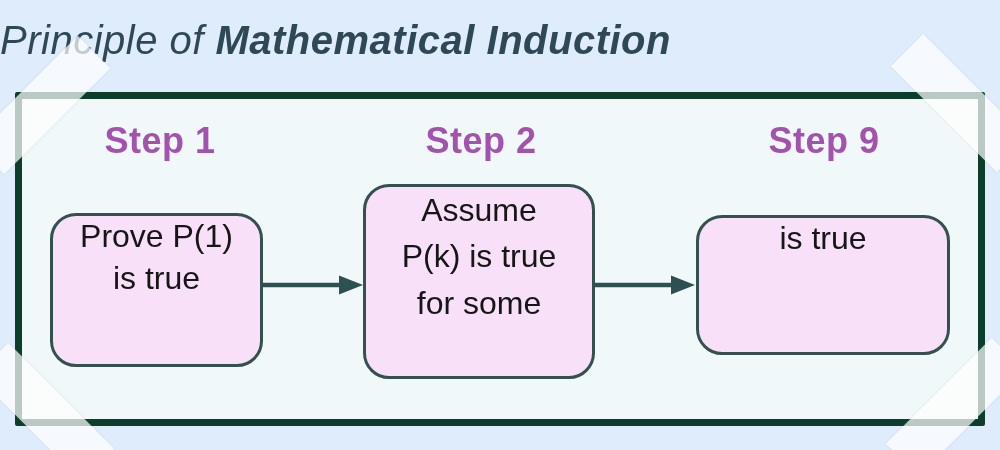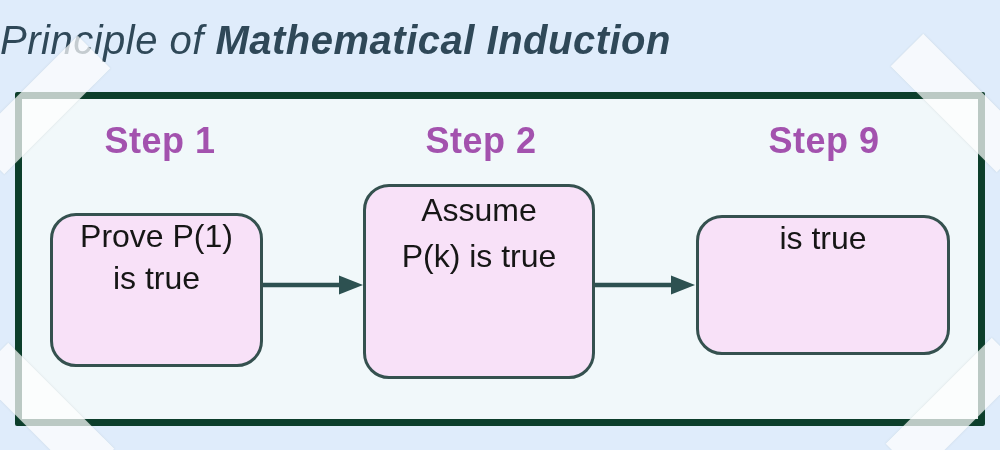--- a/index.html
+++ b/index.html
@@ -124,20 +124,21 @@
     </div>
 
     <svg class="flow-arrow arrow-1" viewBox="0 0 101 24">
       <line x1="0" y1="12" x2="80" y2="12"></line>
       <polygon points="76,2.5 100,12 76,21.5"></polygon>
     </svg>
 
     <div class="flow-box box-step2">
       <span class="line">Assume</span>
       <span class="line">P(k) is true</span>
+      <span class="line">for some</span>
     </div>
 
     <svg class="flow-arrow arrow-2" viewBox="0 0 101 24">
       <line x1="0" y1="12" x2="80" y2="12"></line>
       <polygon points="76,2.5 100,12 76,21.5"></polygon>
     </svg>
 
     <div class="flow-box box-step3">
       <span class="line">is true</span>
     </div>

